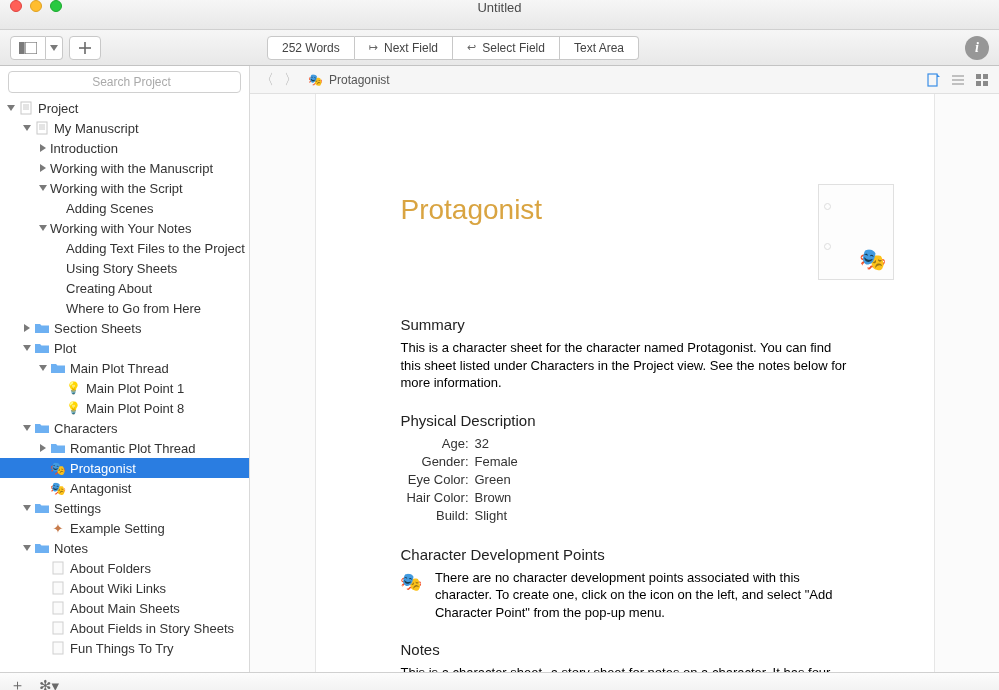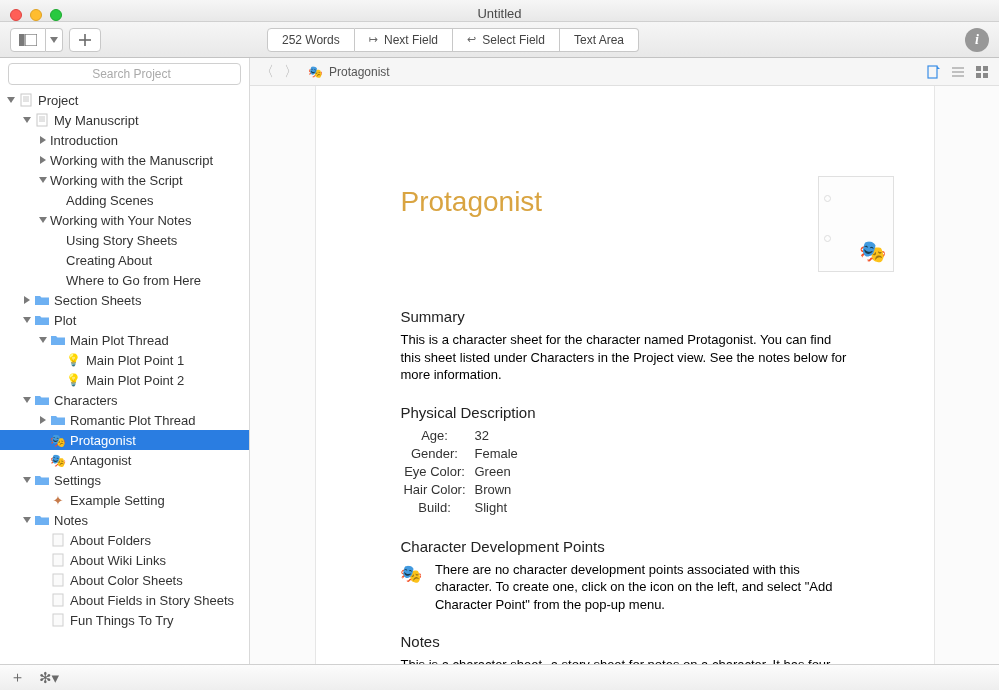--- a/index.html
+++ b/index.html
@@ -1,18 +1,18 @@
 <!DOCTYPE html>
 <html><head>
 <meta charset="utf-8">
 <style>
 * { box-sizing: border-box; margin: 0; padding: 0; }
 body { font-family: -apple-system, "Helvetica Neue", Arial, sans-serif; font-size: 13px; color: #333; background: #ececec; width: 999px; height: 690px; overflow: hidden; }
 
-.titlebar { height: 22px; background: linear-gradient(#f6f6f6,#e8e8e8); border-bottom: 1px solid #d0d0d0; display: flex; align-items: flex-end; position: relative; }
+.titlebar { height: 30px; background: linear-gradient(#f6f6f6,#e8e8e8); border-bottom: 1px solid #d0d0d0; display: flex; align-items: flex-start; position: relative; }
 .traffic { display: flex; gap: 8px; padding-left: 10px; }
 .tl { width: 12px; height: 12px; border-radius: 50%; }
 .tl.red { background:#ff5f57; border:0.5px solid #e04440;} .tl.yellow{background:#ffbd2e;border:0.5px solid #dfa123;} .tl.green{background:#28c940;border:0.5px solid #1ba92e;}
 .titlebar-title { position:absolute; left:0; right:0; text-align:center; font-size:13px; color:#4a4a4a; }
 
 .toolbar { height: 36px; background: linear-gradient(#f6f6f6,#e8e8e8); border-bottom:1px solid #c3c3c3; display:flex; align-items:center; padding:0 10px; gap:6px;}
 .tb-btn { height:24px; background:#fff; border:1px solid #c8c8c8; border-radius:4px; display:flex; align-items:center; justify-content:center; padding:0 8px; cursor:pointer;}
 .tb-btn svg { fill:#5a5a5a; }
 .tb-group { display:flex; }
 .tb-group .tb-btn:first-child{border-top-right-radius:0;border-bottom-right-radius:0;}
@@ -57,21 +57,21 @@
 .page{width:620px; background:#fff; border-left:1px solid #e6e6e6;border-right:1px solid #e6e6e6; min-height:100%; padding:100px 85px 40px 85px; position:relative;}
 .page h1{font-size:28px;font-weight:400;color:#d9a441;margin-bottom:90px;}
 .paper-thumb{position:absolute; top:90px; right:40px; width:76px; height:96px; border:1px solid #e0e0e0; background:#fdfdfd;}
 .paper-thumb::before,.paper-thumb::after{content:"";position:absolute;left:5px;width:5px;height:5px;border:1px solid #ddd;border-radius:50%;}
 .paper-thumb::before{top:18px;} .paper-thumb::after{top:58px;}
 .masks{position:absolute;bottom:6px;right:6px;font-size:22px;color:#d0d0d0;}
 .sec-head{font-size:15px;color:#222;margin:20px 0 6px 0;font-weight:400;}
 .body-text{font-size:13px;line-height:1.35;color:#000;}
 .phys-table{margin-top:4px;}
 .phys-row{display:flex;font-size:13px;line-height:1.4;}
-.phys-label{width:68px;text-align:center;margin-right:6px;}
+.phys-label{width:68px;text-align:right;margin-right:6px;}
 .dev-row{display:flex;gap:12px;align-items:flex-start;}
 .mask-small{color:#b9b9c4;font-size:18px;flex-shrink:0;margin-top:2px;}
 
 .statusbar { height:26px; background:linear-gradient(#fcfcfc,#eee); border-top:1px solid #d0d0d0; display:flex; align-items:center; padding:0 10px; gap:14px;}
 .sb-btn{color:#6a6a6a;cursor:pointer;font-size:15px;}
 </style>
 </head>
 <body>
 
 <div class="titlebar">
@@ -192,20 +192,25 @@
         <div class="tree-row">
           <span class="tree-indent" style="width:38px"></span>
           <svg width="10" height="10" style="margin-right:2px">
             <polygon class="disc" points="1,2 9,2 5,8"></polygon>
           </svg>
           <span>Working with Your Notes</span>
         </div>
         <div class="tree-row">
           <span class="tree-indent" style="width:54px"></span>
           <span style="width:12px;display:inline-block"></span>
+          <span>Adding Text Files to the Project</span>
+        </div>
+        <div class="tree-row">
+          <span class="tree-indent" style="width:54px"></span>
+          <span style="width:12px;display:inline-block"></span>
           <span>Using Story Sheets</span>
         </div>
         <div class="tree-row">
           <span class="tree-indent" style="width:54px"></span>
           <span style="width:12px;display:inline-block"></span>
           <span>Creating About</span>
         </div>
         <div class="tree-row">
           <span class="tree-indent" style="width:54px"></span>
           <span style="width:12px;display:inline-block"></span>
@@ -250,21 +255,21 @@
         <div class="tree-row">
           <span class="tree-indent" style="width:54px"></span>
           <span style="width:12px;display:inline-block"></span>
           <span class="tree-icon bulb">💡</span>
           <span>Main Plot Point 1</span>
         </div>
         <div class="tree-row">
           <span class="tree-indent" style="width:54px"></span>
           <span style="width:12px;display:inline-block"></span>
           <span class="tree-icon bulb">💡</span>
-          <span>Main Plot Point 2</span>
+          <span>Main Plot Point 8</span>
         </div>
         <div class="tree-row">
           <span class="tree-indent" style="width:22px"></span>
           <svg width="10" height="10" style="margin-right:2px">
             <polygon class="disc" points="1,2 9,2 5,8"></polygon>
           </svg>
           <span class="tree-icon">
             <svg width="16" height="12">
               <path class="folder-blue" d="M1 2h5l1.5 1.5H15V11H1z"></path>
             </svg>
@@ -346,21 +351,21 @@
           <span>About Wiki Links</span>
         </div>
         <div class="tree-row">
           <span class="tree-indent" style="width:38px"></span>
           <span style="width:12px;display:inline-block"></span>
           <span class="tree-icon">
             <svg width="12" height="14">
               <rect x="1" y="1" width="10" height="12" fill="#fbfbfb" stroke="#cfcfcf"></rect>
             </svg>
           </span>
-          <span>About Color Sheets</span>
+          <span>About Main Sheets</span>
         </div>
         <div class="tree-row">
           <span class="tree-indent" style="width:38px"></span>
           <span style="width:12px;display:inline-block"></span>
           <span class="tree-icon">
             <svg width="12" height="14">
               <rect x="1" y="1" width="10" height="12" fill="#fbfbfb" stroke="#cfcfcf"></rect>
             </svg>
           </span>
           <span>About Fields in Story Sheets</span>

